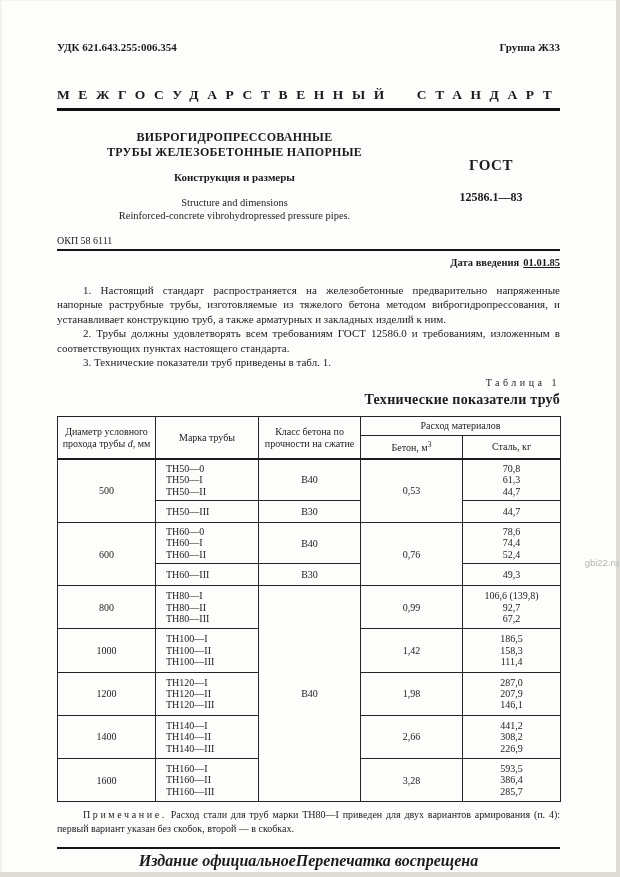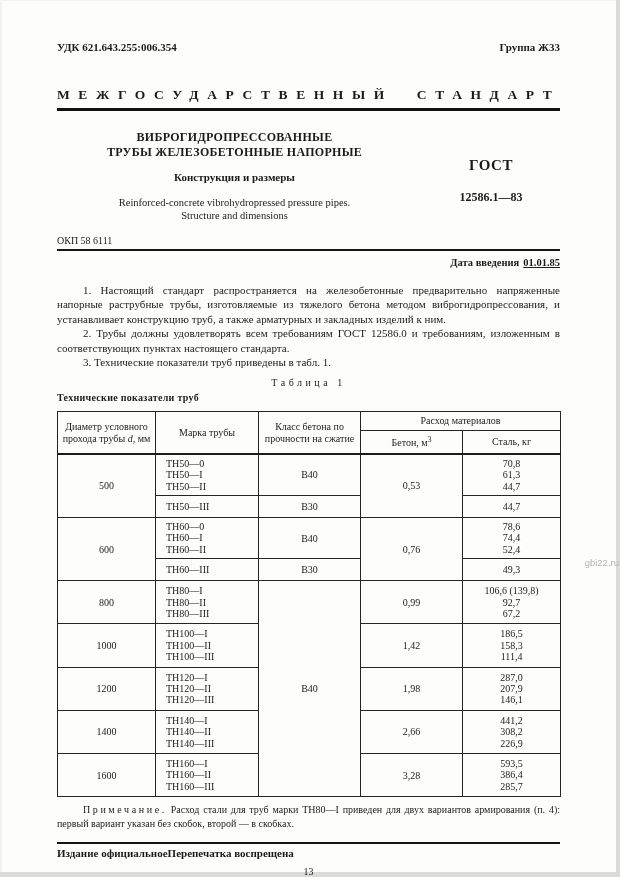--- a/index.html
+++ b/index.html
@@ -40,42 +40,42 @@
   .okp-rule { margin-top: 3px; height: 2px; background: #161616; }
   .date-line { margin-top: 6px; text-align: right; font-size: 10.5px; font-weight: bold; }
   .date-line .date-value { margin-left: 4px; text-decoration: underline; }
 
   .paragraphs { margin-top: 15px; }
   .paragraphs p {
     font-size: 11px; line-height: 14.4px;
     text-align: justify; text-indent: 26px;
   }
 
-  .table-label { margin-top: 8px; text-align: center; font-size: 10px; letter-spacing: 3.5px; }
-  .table-title { margin-top: 4px; text-align: left; font-size: 10px; font-weight: bold; letter-spacing: 0.3px; }
+  .table-label { margin-top: 8px; text-align: right; font-size: 10px; letter-spacing: 3.5px; }
+  .table-title { margin-top: 4px; text-align: right; font-size: 14px; font-weight: bold; letter-spacing: 0.3px; }
 
   table { margin-top: 8px; width: 503px; border-collapse: collapse; table-layout: fixed; font-size: 10px; }
   th, td { border: 1px solid #252525; font-weight: normal; }
   th { font-size: 10px; line-height: 12px; padding: 3px 4px; text-align: center; vertical-align: middle; }
   th[rowspan], tr.h-sub th { border-bottom: 2.5px solid #1c1c1c; }
   td { vertical-align: middle; }
   td.c { text-align: center; }
   .marks { padding: 3px 0 3px 10px; }
   .marks div, .steel div { line-height: 11.4px; }
   .steel { padding: 3px 0; text-align: center; }
   tr.sub-b td { padding-top: 5px; padding-bottom: 5px; line-height: 11px; }
   tr.big td.marks, tr.big td.steel { padding-top: 4px; padding-bottom: 4px; }
   sup { font-size: 7.5px; }
   .hdr-var { font-style: italic; }
 
   .note { margin-top: 6px; font-size: 10px; line-height: 13.2px; text-align: justify; text-indent: 26px; }
   .note-label { letter-spacing: 2.6px; }
 
   .footer-rule { margin-top: 12px; height: 2.5px; background: #141414; }
-  .footer-row { margin-top: 3px; display: flex; justify-content: flex-start; font-size: 11px; font-weight: bold; }
+  .footer-row { margin-top: 3px; display: flex; justify-content: center; font-size: 16px; font-weight: bold; font-style: italic; }
   .page-number { margin-top: 7px; text-align: center; font-size: 10px; }
 
   .watermark {
     position: absolute; top: 557px; right: 1px;
     font-family: "Liberation Sans", "DejaVu Sans", sans-serif;
     font-size: 9.5px; color: #b3b3b0;
   }
 </style>
 </head>
 <body>
@@ -92,22 +92,22 @@
     <div class="thick-rule"></div>
 
     <div class="title-block">
       <div class="title-left">
         <div class="title-main">
           <div>ВИБРОГИДРОПРЕССОВАННЫЕ</div>
           <div>ТРУБЫ ЖЕЛЕЗОБЕТОННЫЕ НАПОРНЫЕ</div>
         </div>
         <div class="title-sub">Конструкция и размеры</div>
         <div class="title-en">
+          <div>Structure and dimensions</div>
           <div>Reinforced-concrete vibrohydropressed pressure pipes.</div>
-          <div>Structure and dimensions</div>
         </div>
       </div>
       <div class="gost-block">
         <div class="gost-label">ГОСТ</div>
         <div class="gost-number">12586.1—83</div>
       </div>
     </div>
 
     <div class="okp">ОКП 58 6111</div>
     <div class="okp-rule"></div>

